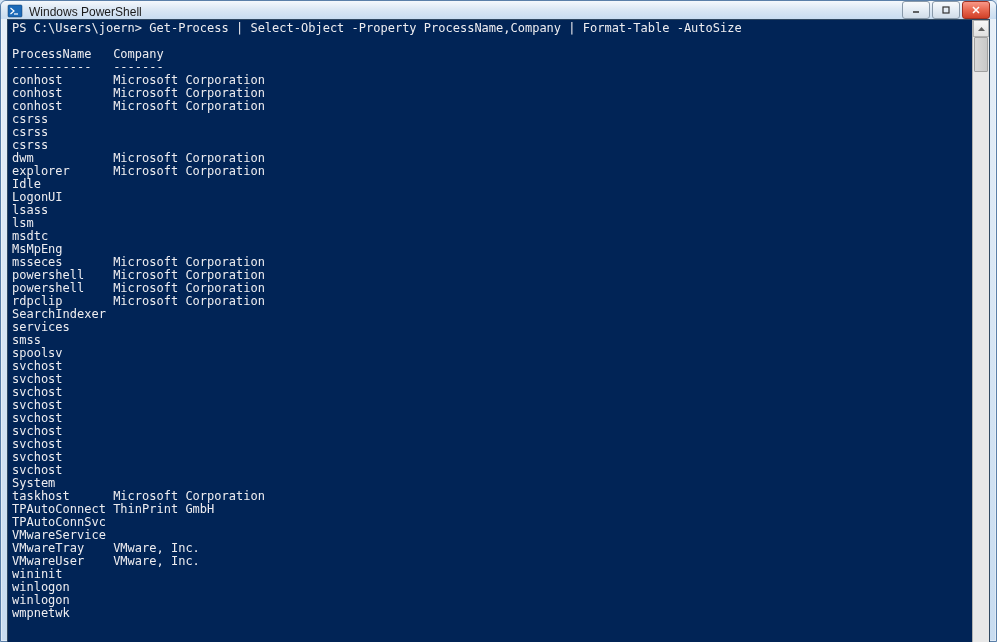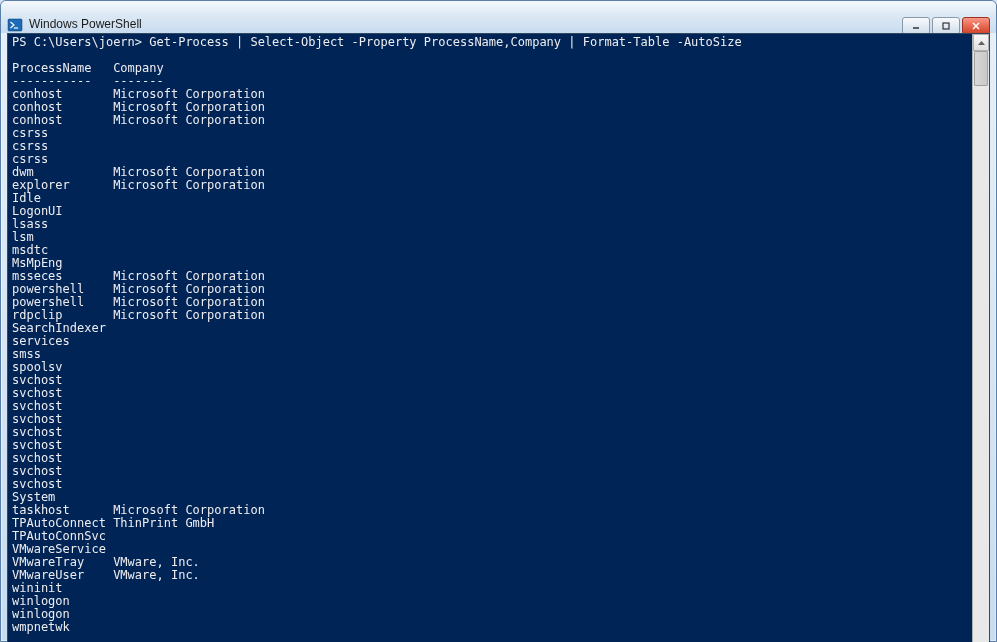--- a/index.html
+++ b/index.html
@@ -16,22 +16,22 @@
   background: linear-gradient(to bottom, #e8f0f8 0%, #c8dcf0 100%);
   border: 1px solid #5a7fa8;
   border-radius: 6px 6px 0 0;
   display: flex;
   flex-direction: column;
   box-shadow: 0 0 0 1px rgba(255,255,255,0.4) inset;
 }
 .titlebar {
   height: 28px;
   display: flex;
-  align-items: flex-start;
-  padding: 16px 6px;
+  align-items: flex-end;
+  padding: 0 6px;
   background: linear-gradient(to bottom, #f4f8fc 0%, #dce8f4 45%, #c8dcf0 100%);
   border-radius: 6px 6px 0 0;
 }
 .titlebar .icon {
   width: 16px;
   height: 16px;
   margin-right: 6px;
   display: inline-flex;
   align-items: center;
   justify-content: center;

